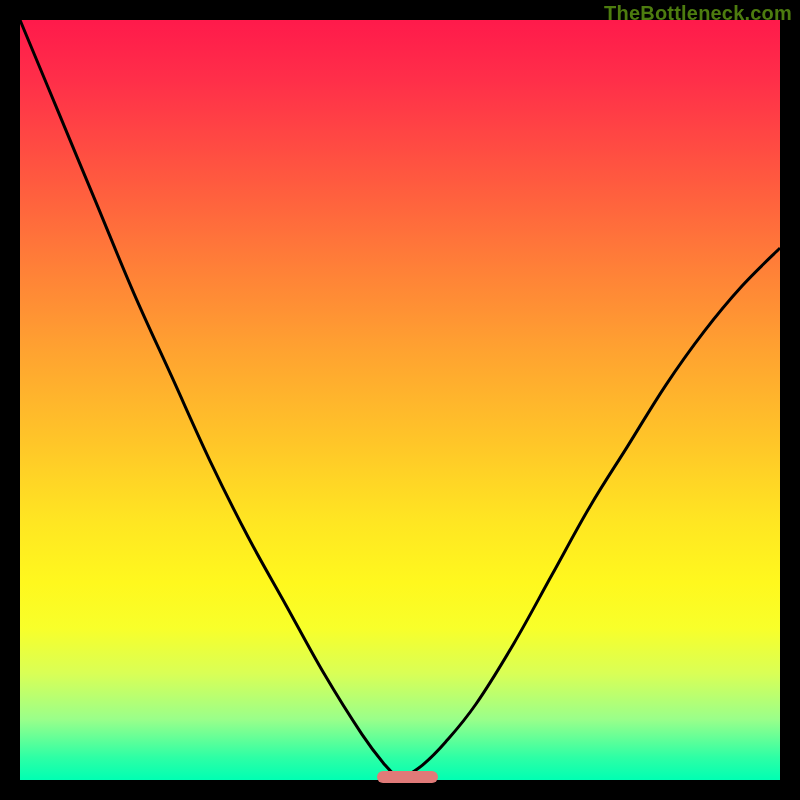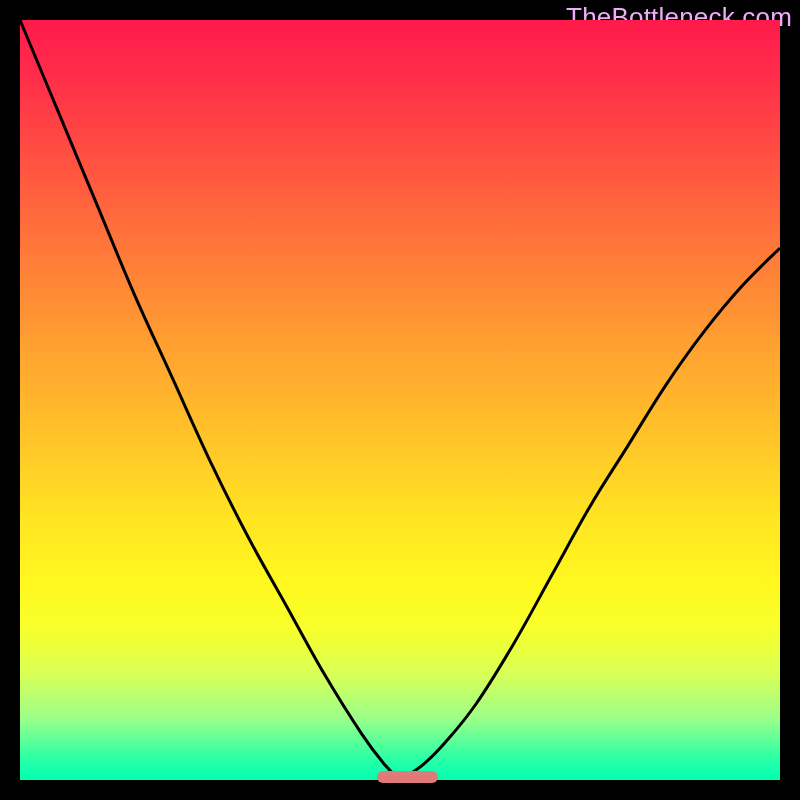--- a/index.html
+++ b/index.html
@@ -36,23 +36,23 @@
       #d9ff56 86%,
       #9aff8a 92%,
       #2effa5 97%,
       #00ffb3 100%
     );
   }
   .watermark {
     position: absolute;
     top: 2px;
     right: 8px;
-    color: #f0abfc;
-    font-size: 26px;
-    font-weight: 400;
+    color: #4d7c0f;
+    font-size: 20px;
+    font-weight: 700;
     letter-spacing: 0.2px;
     user-select: none;
   }
   svg.curves {
     position: absolute;
     left: 0;
     top: 0;
     width: 760px;
     height: 760px;
     overflow: visible;

